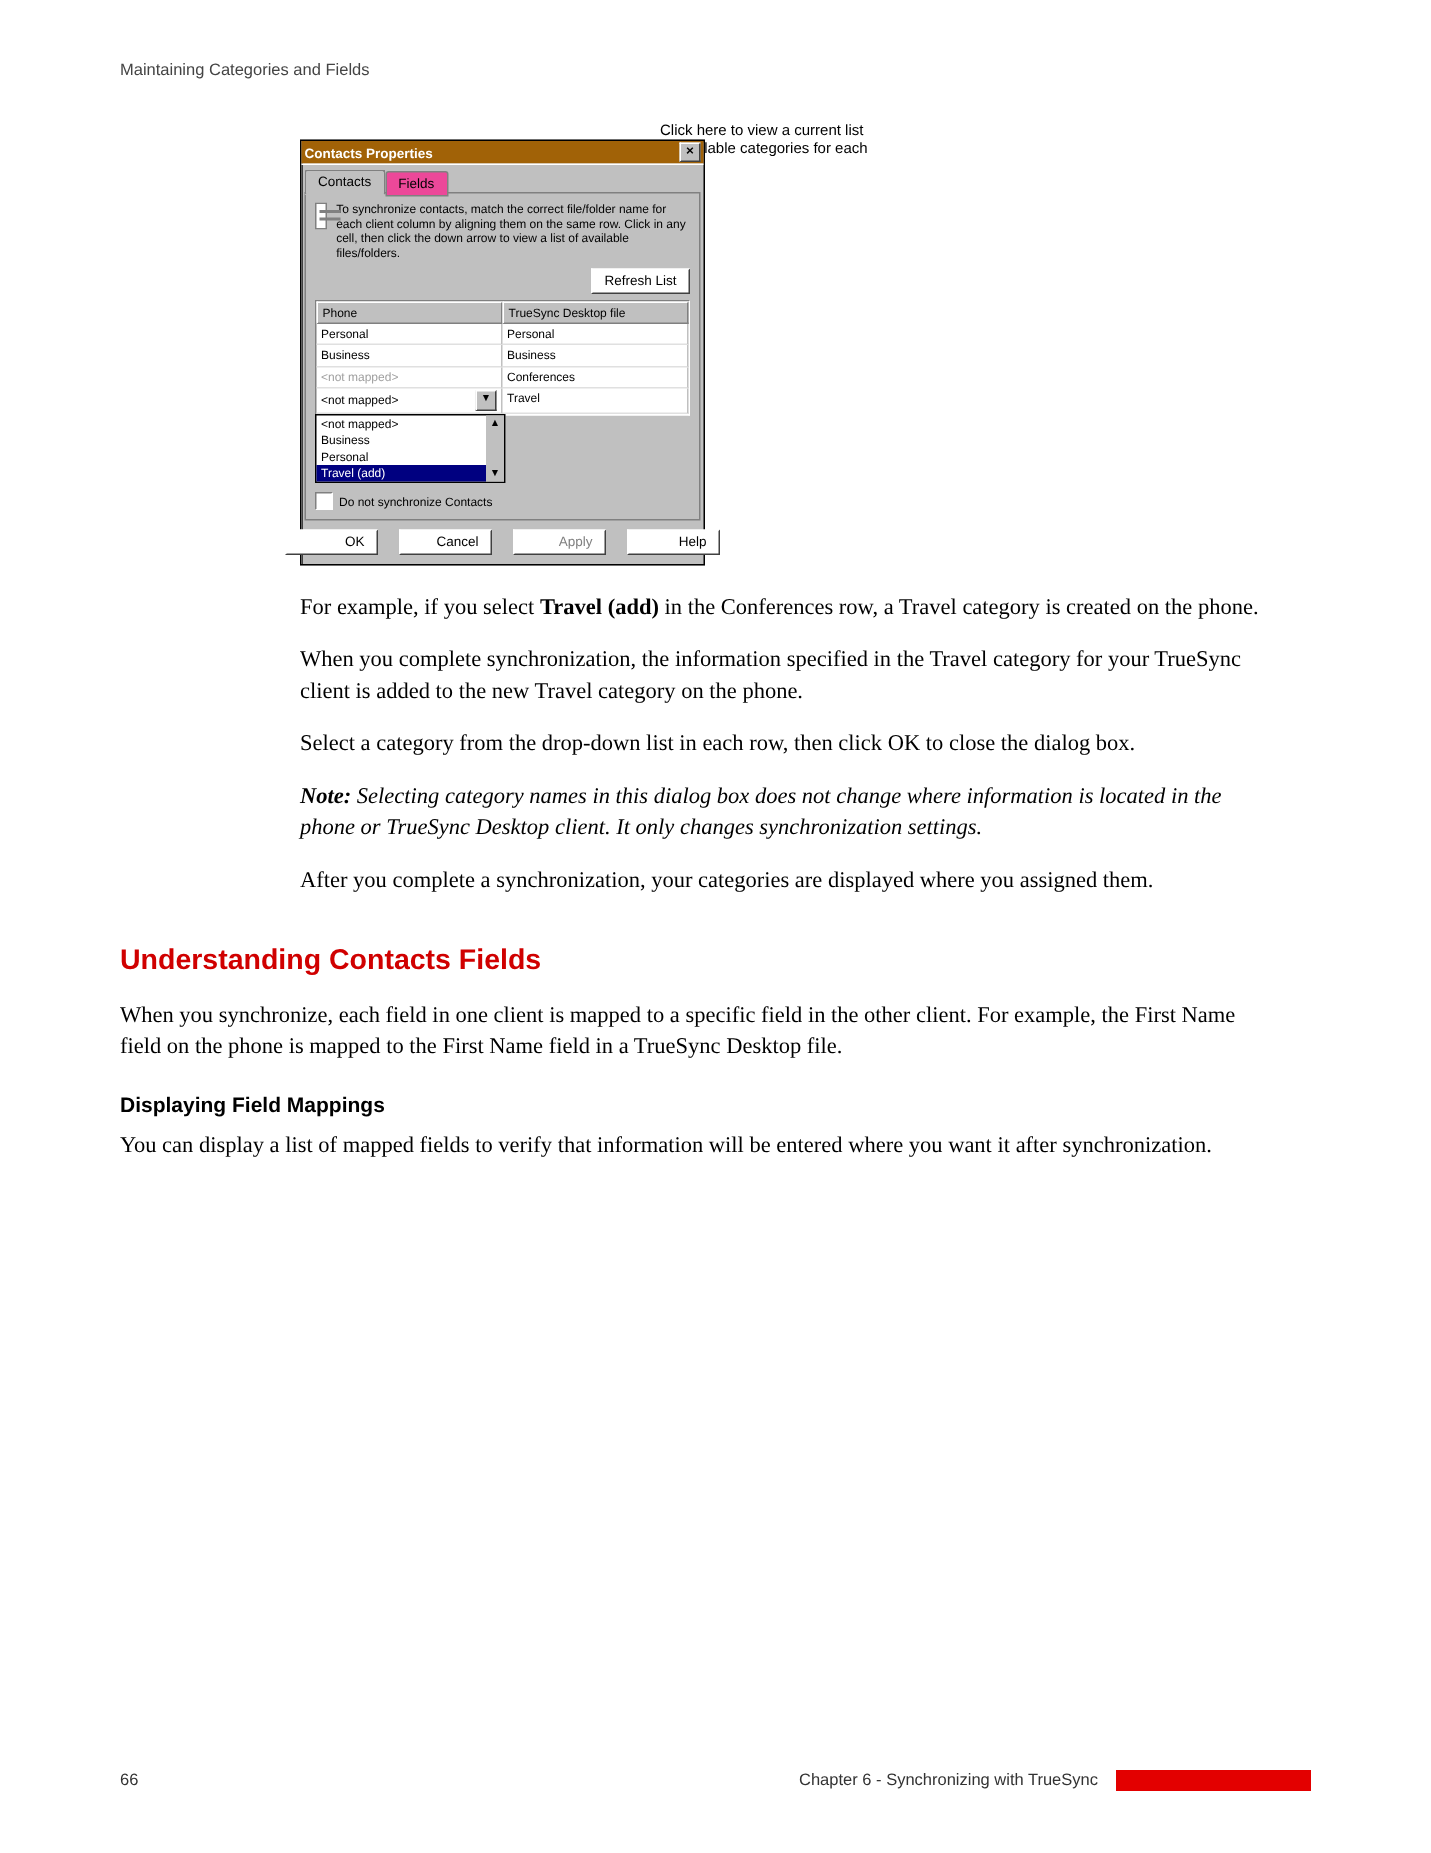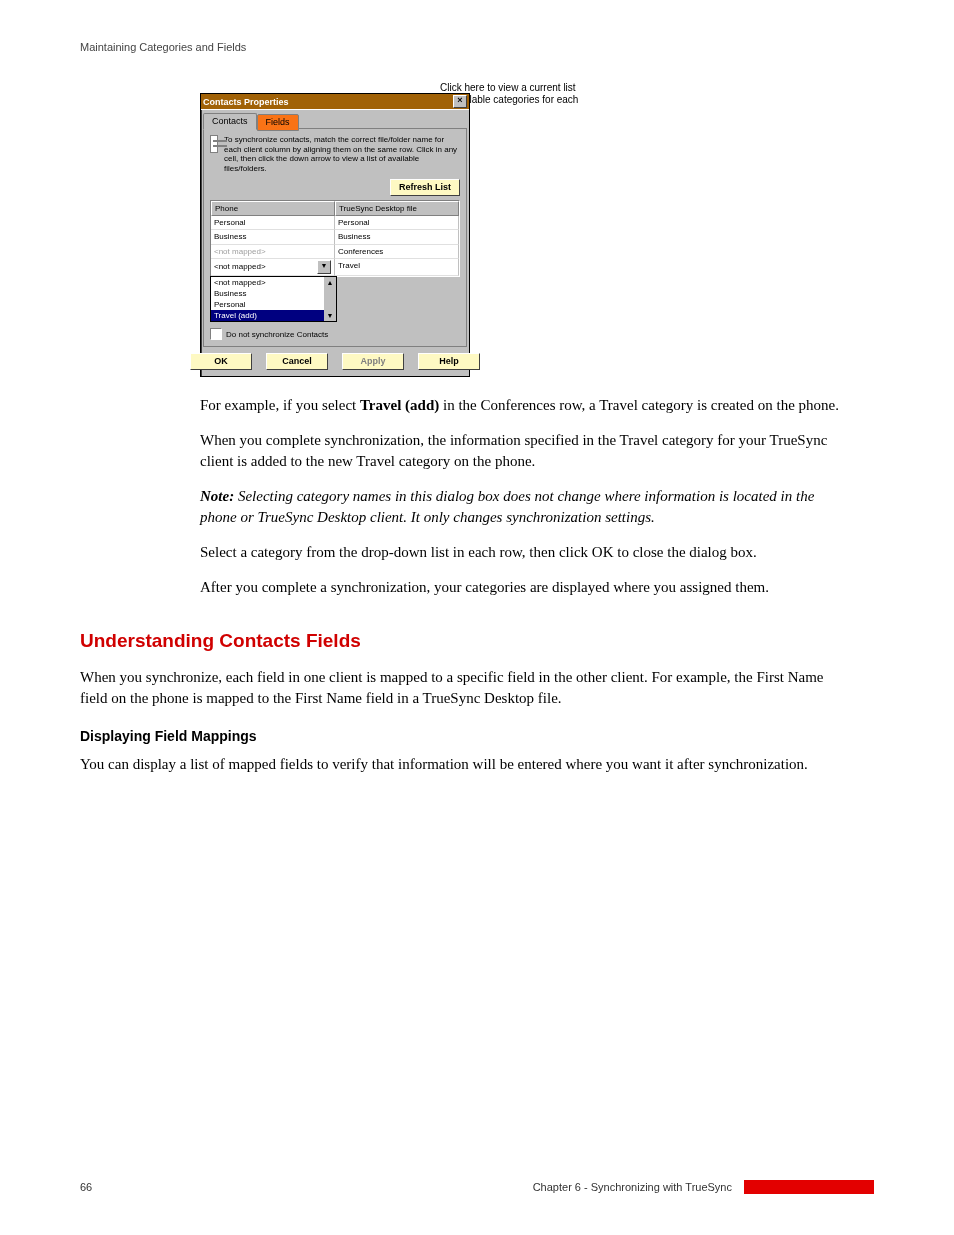--- a/index.html
+++ b/index.html
@@ -84,21 +84,21 @@
     border-bottom: 1px solid #c0c0c0;
     border-top-left-radius: 2px;
     border-top-right-radius: 2px;
     padding: 1px 8px;
     font-size: 9px;
     position: relative;
     top: 1px;
   }
   .tab.inactive {
     border-bottom: 1px solid #808080;
-    background: #f97316;
+    background: #ec4899;
     color: #000;
     top: 2px;
   }
   .tab-body {
     border: 1px solid #808080;
     background: #c0c0c0;
     padding: 6px;
   }
   .row { display: flex; align-items: flex-start; gap: 6px; }
   .inforow { margin-bottom: 6px; }
@@ -112,28 +112,27 @@
   .sync-icon::before, .sync-icon::after {
     content: "";
     position: absolute;
     width: 14px; height: 2px;
     background: #808080;
     left: 2px;
   }
   .sync-icon::before { top: 4px; }
   .sync-icon::after  { top: 9px; }
   .btn {
-    background: #fef9c3;
+    background: #ffffff;
     border: 1px solid #fff;
     border-right-color: #404040;
     border-bottom-color: #404040;
     padding: 1px 8px;
     font-size: 9px;
-    text-align: center;
-    font-weight: bold;
+    text-align: right;
   }
   .right { display: flex; justify-content: flex-end; margin: 4px 0; }
   .grid {
     border: 1px solid #808080;
     border-right-color: #fff;
     border-bottom-color: #fff;
     background: #fff;
     font-size: 8px;
   }
   .grid-row { display: flex; }
@@ -334,24 +333,24 @@
             <div class="btn">Help</div>
           </div>
         </div>
       </div>
     </div>
 
     <p class="indent">
       <span>For example, if you select </span><span class="bold">Travel (add)</span><span> in the Conferences row, a Travel category is created on the phone.</span>
     </p>
     <p class="indent">When you complete synchronization, the information specified in the Travel category for your TrueSync client is added to the new Travel category on the phone.</p>
+    <p class="indent">Select a category from the drop-down list in each row, then click OK to close the dialog box.</p>
     <p class="indent">
       <span class="bold ital">Note: </span><span class="ital">Selecting category names in this dialog box does not change where information is located in the phone or TrueSync Desktop client. It only changes synchronization settings.</span>
     </p>
-    <p class="indent">Select a category from the drop-down list in each row, then click OK to close the dialog box.</p>
     <p class="indent">After you complete a synchronization, your categories are displayed where you assigned them.</p>
 
     <div class="h1">Understanding Contacts Fields</div>
     <p>When you synchronize, each field in one client is mapped to a specific field in the other client. For example, the First Name field on the phone is mapped to the First Name field in a TrueSync Desktop file.</p>
 
     <div class="h2">Displaying Field Mappings</div>
     <p>You can display a list of mapped fields to verify that information will be entered where you want it after synchronization.</p>
   </div>
 
   <div class="footer">

